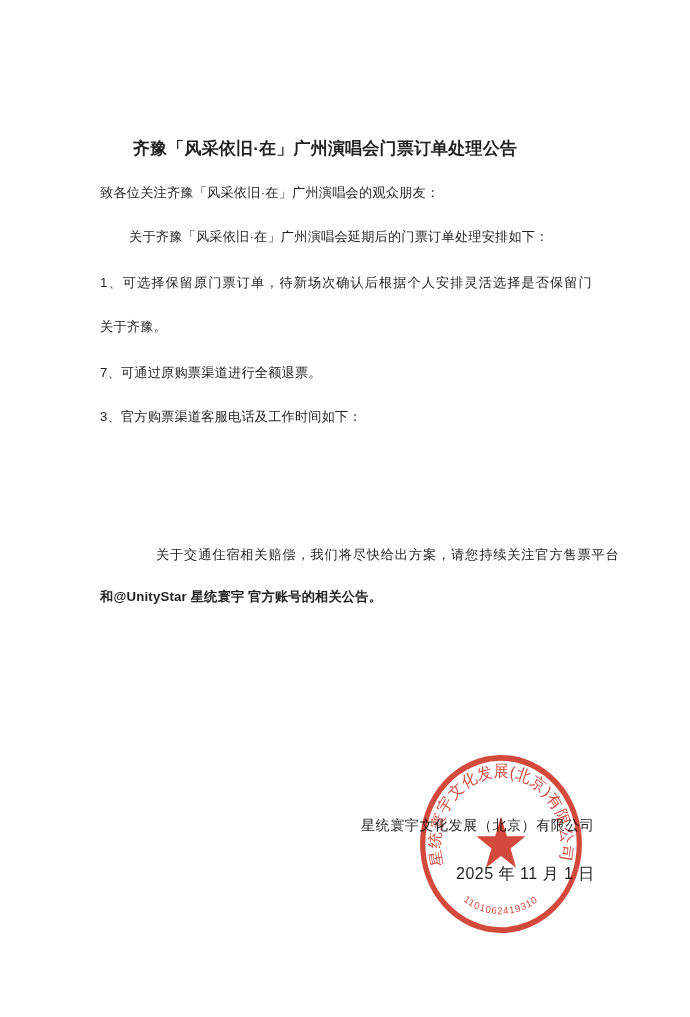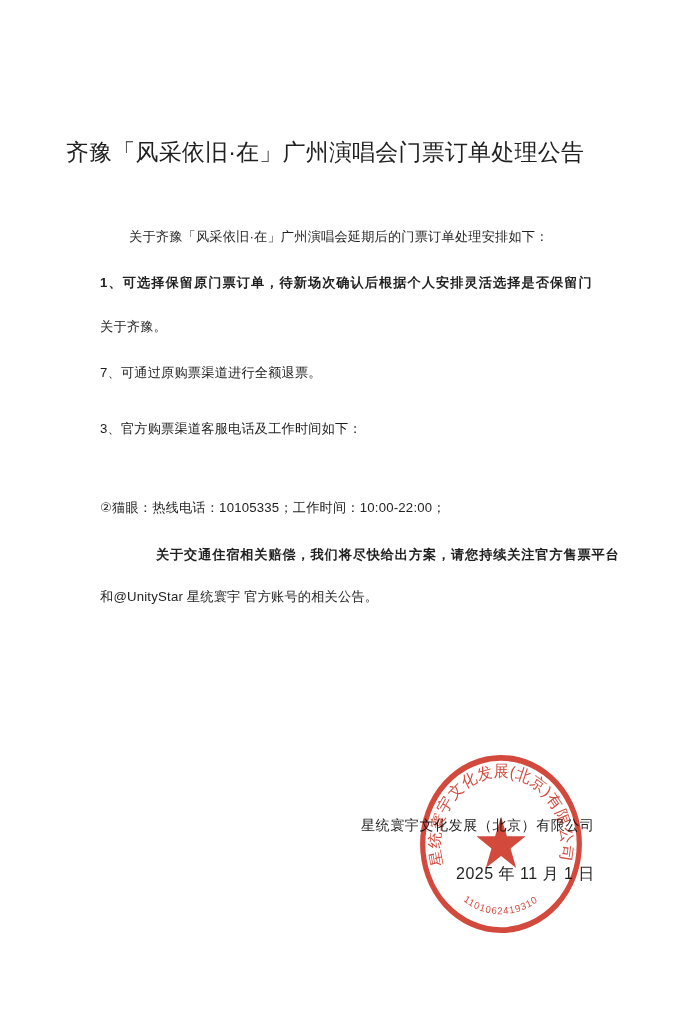--- a/index.html
+++ b/index.html
@@ -1,59 +1,59 @@
 <!DOCTYPE html>
 <html><head>
 <meta charset="utf-8">
 <style>
   * { margin:0; padding:0; box-sizing:border-box; }
   html,body { background:#ffffff; }
   body { width:690px; height:1017px; position:relative; font-family:"Liberation Sans","DejaVu Sans",sans-serif; }
   .doc { position:relative; width:690px; height:1017px; background:#ffffff; overflow:hidden; color:#1f1f1f; }
 
   .title { position:absolute; top:137px; left:0; width:650px; text-align:center;
-           font-size:23px; font-weight:400; letter-spacing:0.2px; }
+           font-size:17px; font-weight:700; letter-spacing:0.2px; }
 
   .line { position:absolute; left:100px; width:492px; font-size:13.2px; line-height:20px;
           letter-spacing:0.2px; white-space:nowrap; font-weight:400; }
   .indent { left:129px; width:463px; }
-  .just { white-space:normal; text-align:justify; text-align-last:justify;font-weight:bold; }
+  .just { white-space:normal; text-align:justify; text-align-last:justify; }
 
   .l0  { top:183px; }
   .l1  { top:227px; }
   .l2  { top:273px; }
   .l3  { top:317px; }
   .l4  { top:363px; }
-  .l5  { top:419px; }
+  .l5  { top:407px; }
   .l6  { top:455px; }
   .l7  { top:498px; }
   .l8  { top:545px;margin-left:27px; }
-  .l9  { top:587px; }
+  .l9  { top:587px;font-weight:bold; }
   .l10 { top:680px; }
 
   .company { position:absolute; top:817px; left:361px; font-size:14px; letter-spacing:0.6px; white-space:nowrap; }
   .date    { position:absolute; top:864px; left:456px; font-size:16px; letter-spacing:0.5px; white-space:nowrap; }
 
   .seal { position:absolute; left:399px; top:742px; width:205px; height:205px;
           mix-blend-mode:multiply; opacity:0.92; }
   .seal svg { display:block; width:205px; height:205px; }
 </style>
 </head>
 <body>
 
 <div class="doc">
 
   <h1 class="title">齐豫「风采依旧·在」广州演唱会门票订单处理公告</h1>
 
+  <p class="line l0">致各位关注齐豫「风采依旧·在」广州演唱会的观众朋友：</p>
   <p class="line l1 indent">关于齐豫「风采依旧·在」广州演唱会延期后的门票订单处理安排如下：</p>
   <p class="line l2 just">1、可选择保留原门票订单，待新场次确认后根据个人安排灵活选择是否保留门</p>
   <p class="line l3">关于齐豫。</p>
   <p class="line l4">7、可通过原购票渠道进行全额退票。</p>
   <p class="line l5">3、官方购票渠道客服电话及工作时间如下：</p>
-  <p class="line l7">②猫眼：热线电话：10105335；工作时间：10:00-22:00；</p>
   <p class="line l8 indent just">关于交通住宿相关赔偿，我们将尽快给出方案，请您持续关注官方售票平台</p>
   <p class="line l9">和@UnityStar 星统寰宇 官方账号的相关公告。</p>
 
   <p class="company">星统寰宇文化发展（北京）有限公司</p>
   <p class="date">2025 年 11 月 1 日</p>
 
   <div class="seal">
     <svg viewBox="399 742 205 205" xmlns="http://www.w3.org/2000/svg">
       <g transform="translate(501,844) scale(0.955,1.05) translate(-501,-844)">
         <circle cx="501" cy="844" r="82" fill="none" stroke="#cf3a2c" stroke-width="5.5"></circle>

